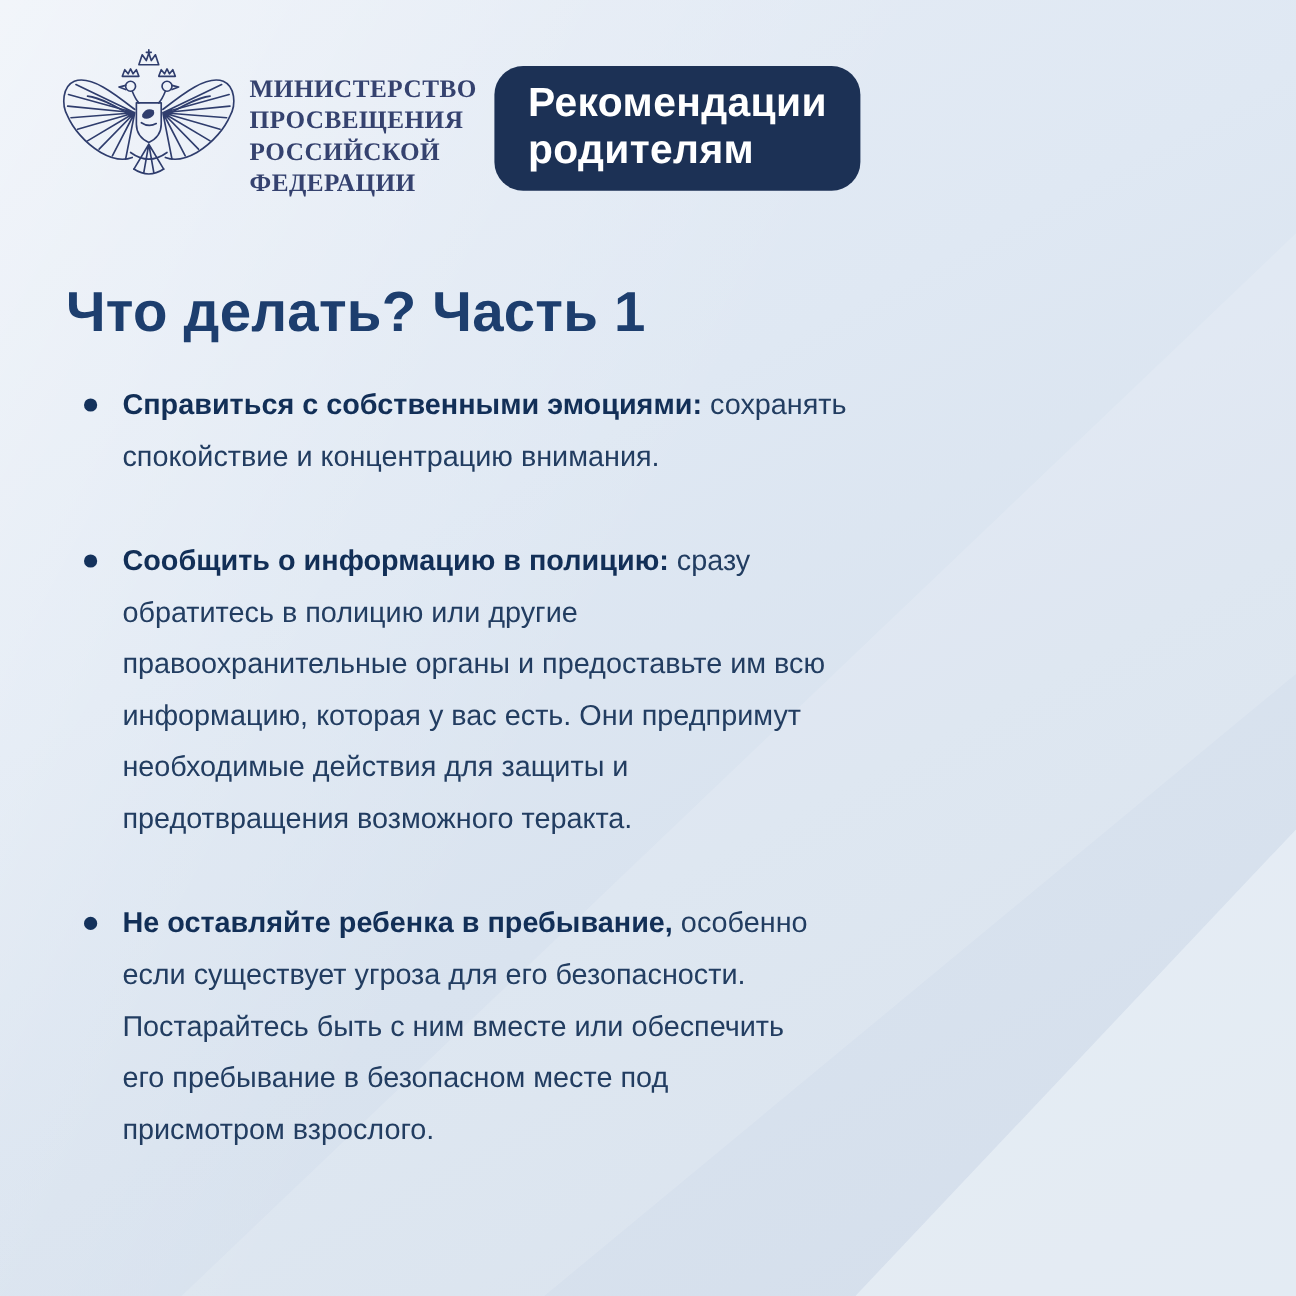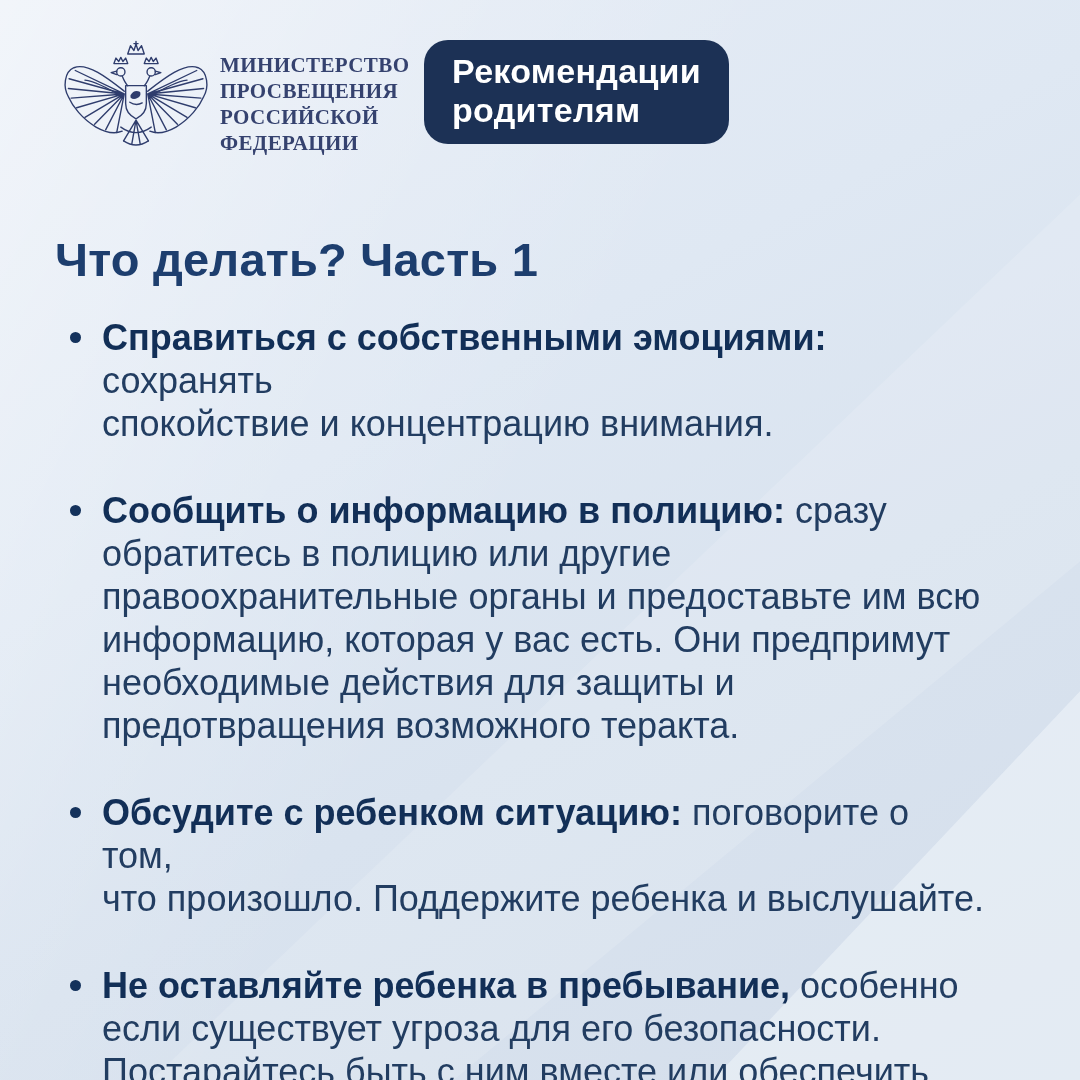--- a/index.html
+++ b/index.html
@@ -13,21 +13,21 @@
     position:relative; overflow:hidden;
     background:var(--page-bg);
     font-family:"Liberation Sans","DejaVu Sans",sans-serif;
   }
   .bg-layer{position:absolute; inset:0; pointer-events:none;}
   .bg-grad{background:linear-gradient(152deg,#e7edf6 0%,#dfe8f3 38%,#d9e3ef 62%,#d4deeb 100%);}
   .facet-tl{background:linear-gradient(118deg,rgba(255,255,255,.45) 0%,rgba(255,255,255,.12) 30%,rgba(255,255,255,0) 48%);}
   .facet-br{background:rgba(246,250,253,.45); clip-path:polygon(66% 100%,100% 64%,100% 100%);}
   .facet-mid{background:rgba(255,255,255,.14); clip-path:polygon(100% 18%,100% 52%,42% 100%,14% 100%);}
 
-  .header{position:absolute; left:60px; top:36px; display:flex; align-items:flex-start;}
+  .header{position:absolute; left:48px; top:36px; display:flex; align-items:center;}
   .emblem{width:152px; height:138px; color:var(--emblem-stroke); flex:0 0 auto;}
   .ministry-name{
     margin-left:8px; padding-top:16px; width:172px;
     font-family:"Liberation Serif","DejaVu Serif",serif;
     font-size:21px; line-height:26px; letter-spacing:.4px;
     color:var(--ministry-text); white-space:pre-line; font-weight:600;
   }
   .badge{
     margin-left:32px; margin-top:4px;
     background:var(--badge-bg); color:var(--badge-text);
@@ -38,21 +38,21 @@
 
   .title{
     position:absolute; left:55px; top:232px;
     font-size:47px; font-weight:800; letter-spacing:.2px;
     color:var(--title);
   }
 
   .list{position:absolute; left:55px; top:316px; width:930px; list-style:none;}
   .item{
     position:relative; padding-left:47px; margin-bottom:44px;
-    font-size:36px; line-height:43px; color:var(--body-text);
+    font-size:24px; line-height:43px; color:var(--body-text);
   }
   .item .dot{
     position:absolute; left:15px; top:16px; width:11px; height:11px;
     border-radius:50%; background:var(--bullet-dot);
   }
   .lead{font-weight:700; color:var(--lead-text);}
   .rest{white-space:pre-line;}
 </style>
 </head>
 <body>
@@ -111,23 +111,19 @@
   </li>
   <li class="item">
     <span class="dot"></span><span class="lead">Сообщить о информацию в полицию:</span><span class="rest"> сразу
 обратитесь в полицию или другие
 правоохранительные органы и предоставьте им всю
 информацию, которая у вас есть. Они предпримут
 необходимые действия для защиты и
 предотвращения возможного теракта.</span>
   </li>
   <li class="item">
-    <span class="dot"></span><span class="lead">Обсудите с ребенком ситуацию:</span><span class="rest"> поговорите о том,
-что произошло. Поддержите ребенка и выслушайте.</span>
-  </li>
-  <li class="item">
     <span class="dot"></span><span class="lead">Не оставляйте ребенка в пребывание,</span><span class="rest"> особенно
 если существует угроза для его безопасности.
 Постарайтесь быть с ним вместе или обеспечить
 его пребывание в безопасном месте под
 присмотром взрослого.</span>
   </li>
 </ul>
 
 </body></html>

